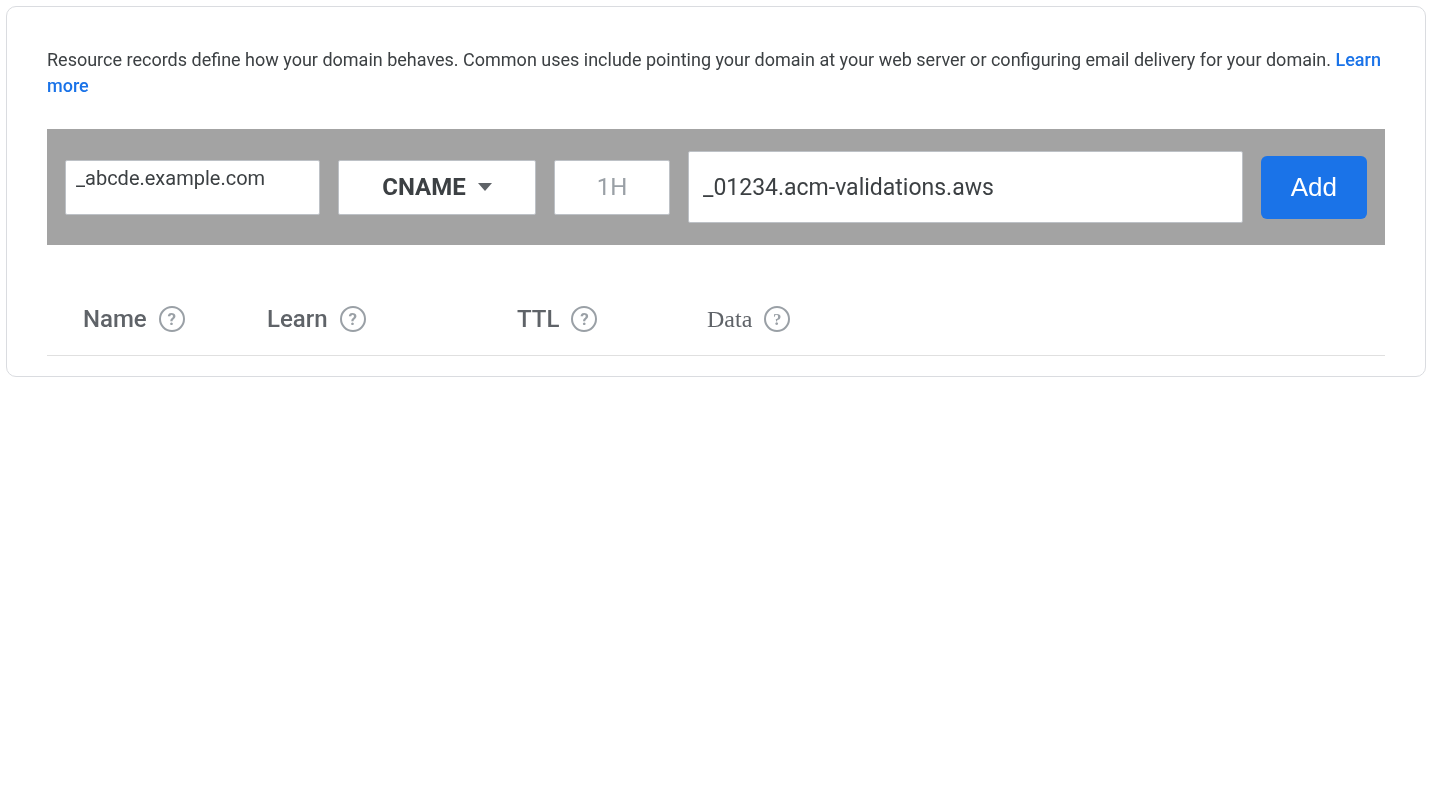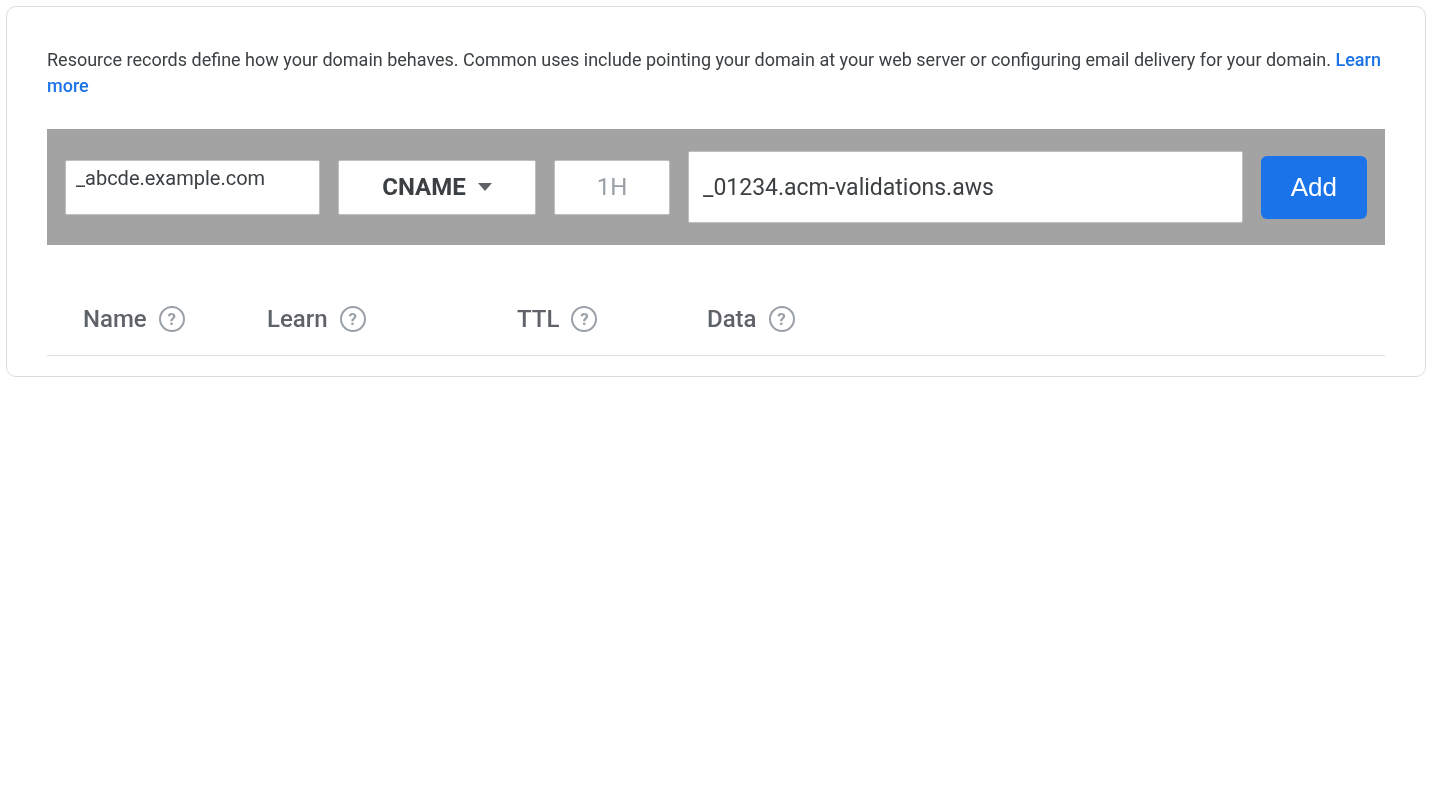--- a/index.html
+++ b/index.html
@@ -141,21 +141,21 @@
   .table td {
     font-size: 24px;
     color: #3c4043;
     padding: 26px 0;
     border-bottom: 1px solid #e0e0e0;
     vertical-align: middle;
   }
   .col-name  { width: 220px; }
   .col-type  { width: 250px; }
   .col-ttl   { width: 190px; }
-  .col-data  { width: 300px; }
+  .col-data  { width: 300px; font-family: Liberation Serif, serif; }
   .col-del   { width: 150px; text-align: left; }
   .col-edit  { width: 120px; text-align: left; }
   .link-btn {
     color: #1a73e8;
     font-weight: 600;
     font-size: 25px;
     cursor: pointer;
     background: none;
     border: none;
     font-family: inherit;

